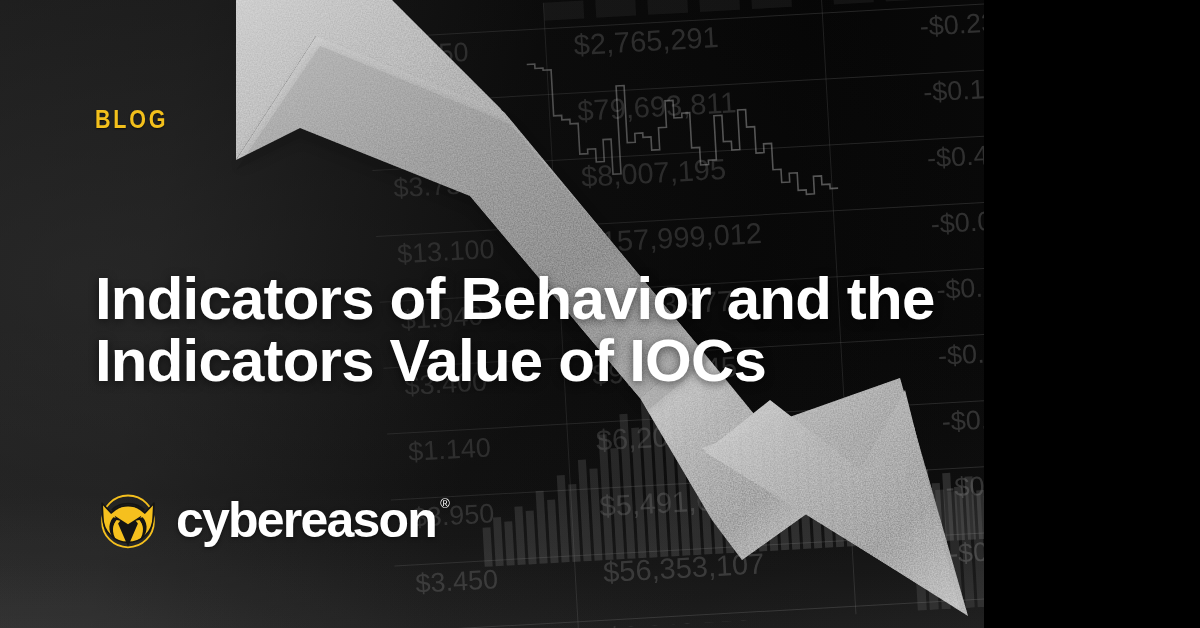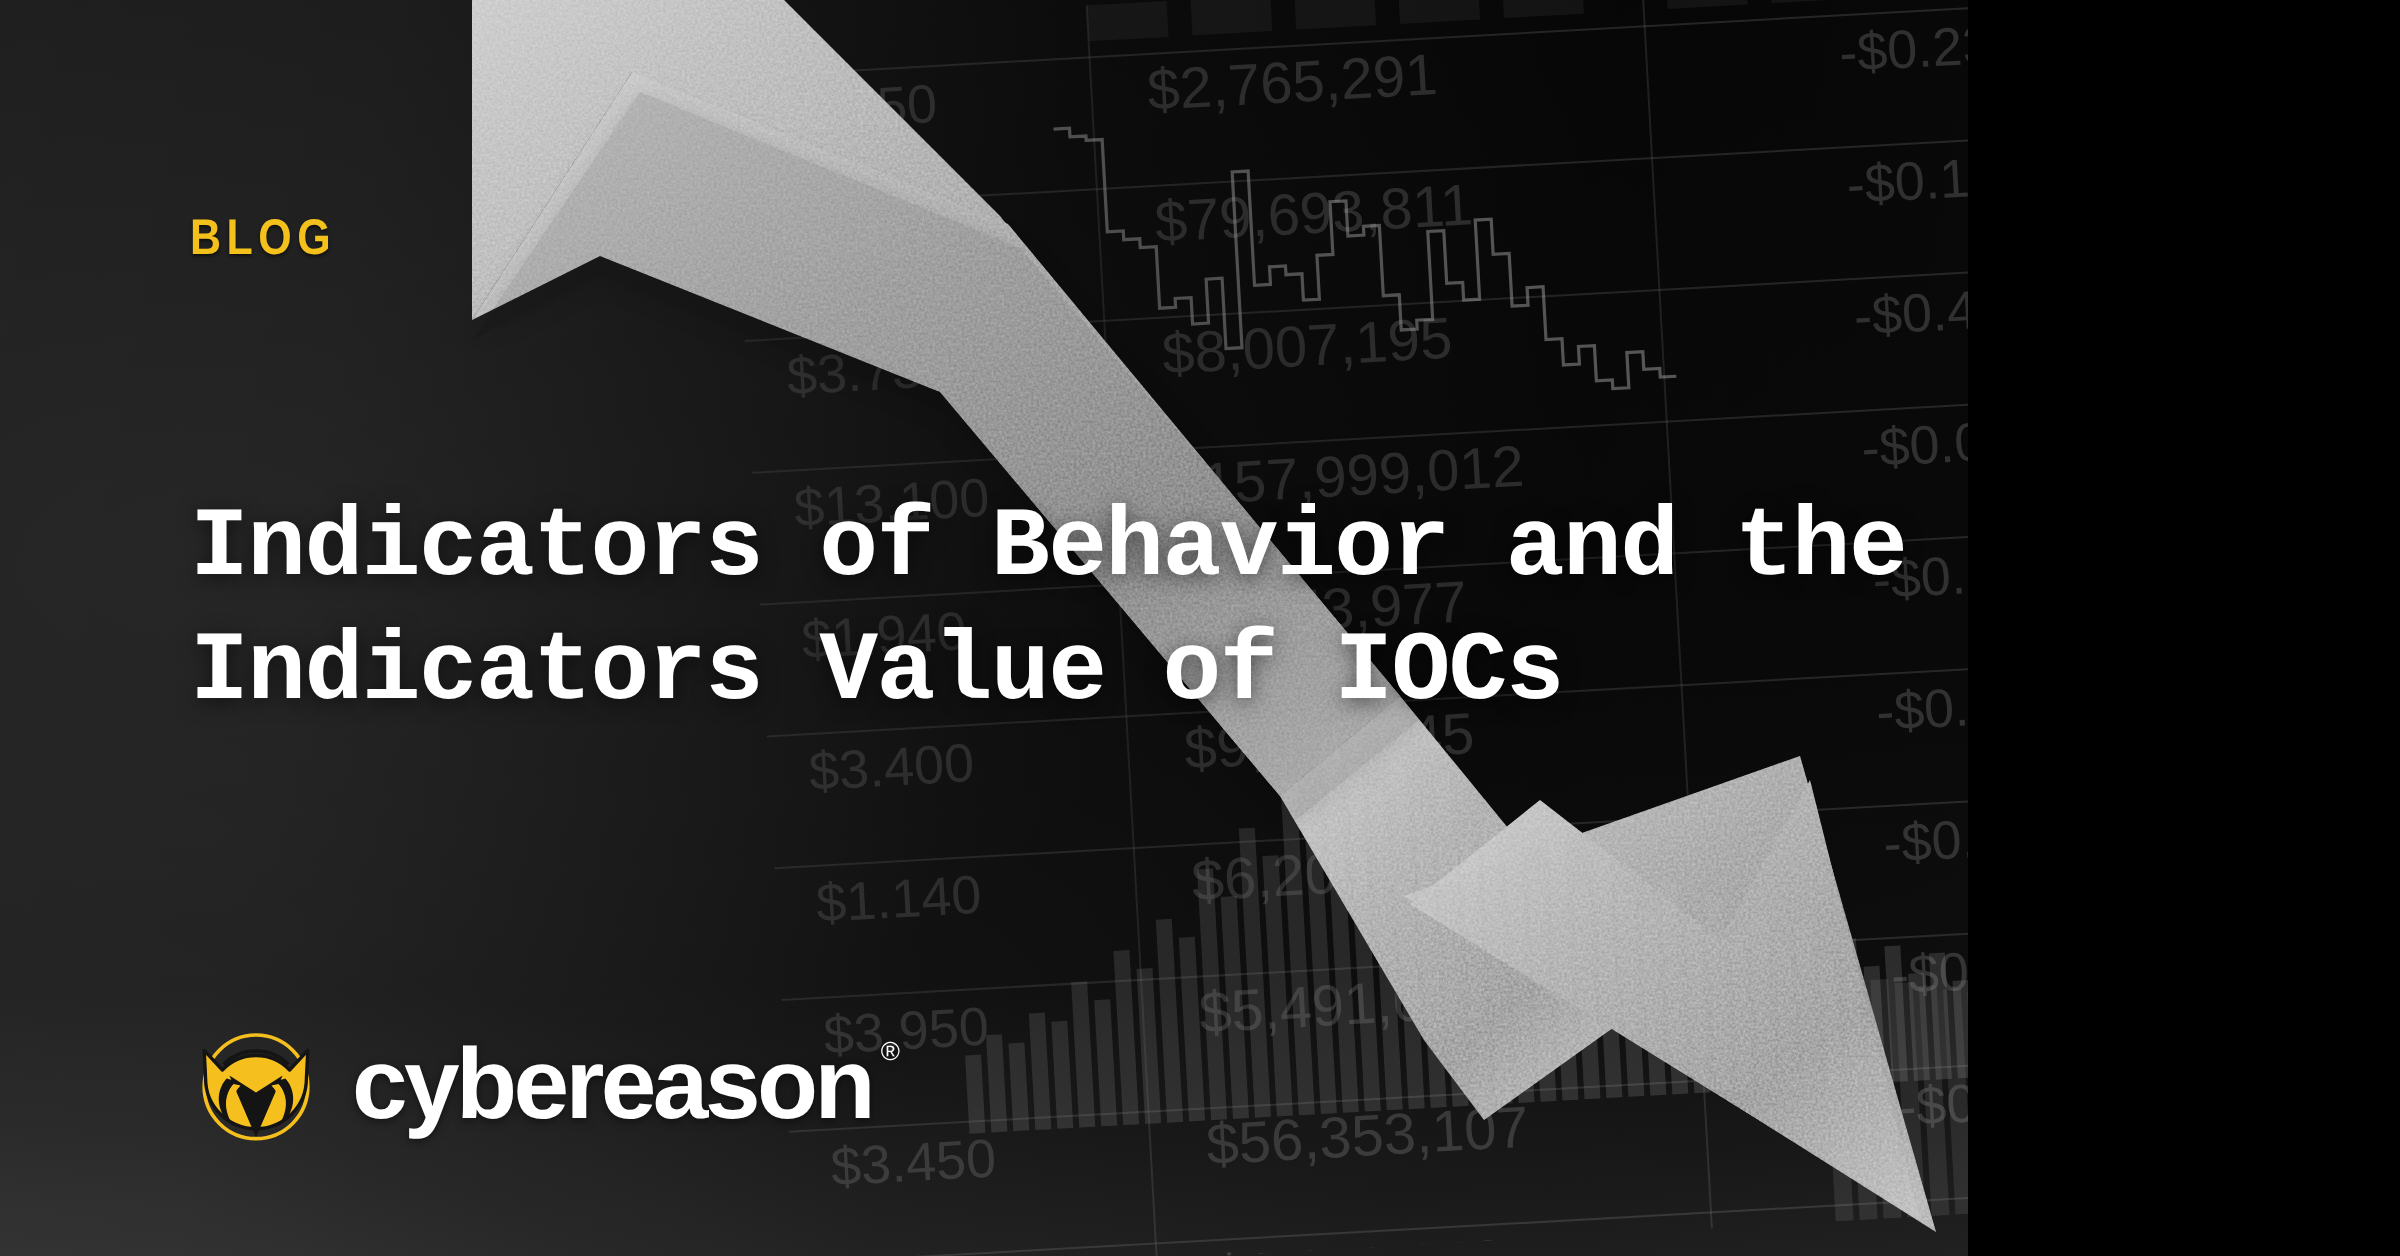--- a/index.html
+++ b/index.html
@@ -42,33 +42,33 @@
   .eyebrow{
     position:absolute;left:95px;top:105px;
     font-family:"Liberation Sans", sans-serif;
     font-weight:bold;font-size:25px;letter-spacing:3.2px;
     color:#F3C01C;
     transform:scaleX(.86);transform-origin:left center;
     text-shadow:0 1px 2px rgba(0,0,0,.6);
   }
 
   .headline{
-    position:absolute;left:95px;top:210px;width:980px;
+    position:absolute;left:95px;top:228px;width:980px;
     color:#ffffff;
-    font-family:Liberation Mono, monospace;
+    font-family:Liberation Sans, sans-serif;
     font-weight:bold;
-    font-size:49px;
+    font-size:60px;
     line-height:62px;
     letter-spacing:-0.8px;
     text-shadow:0 2px 10px rgba(0,0,0,.55);
   }
   .headline .ln{display:block;white-space:nowrap;}
 
   
-  .logo{position:absolute;left:93px;top:507px;height:70px;display:flex;align-items:center;gap:13px;}
+  .logo{position:absolute;left:93px;top:485px;height:70px;display:flex;align-items:center;gap:13px;}
   .logo-mark{width:70px;height:70px;flex:0 0 70px;}
   .logo-word{
     position:relative;
     color:#fff;font-weight:bold;font-size:50px;letter-spacing:-1.8px;
     font-family:"Liberation Sans", sans-serif;
     line-height:1;
     text-shadow:0 1px 4px rgba(0,0,0,.5);
   }
   .logo-reg{
     position:absolute;top:2px;right:-14px;

